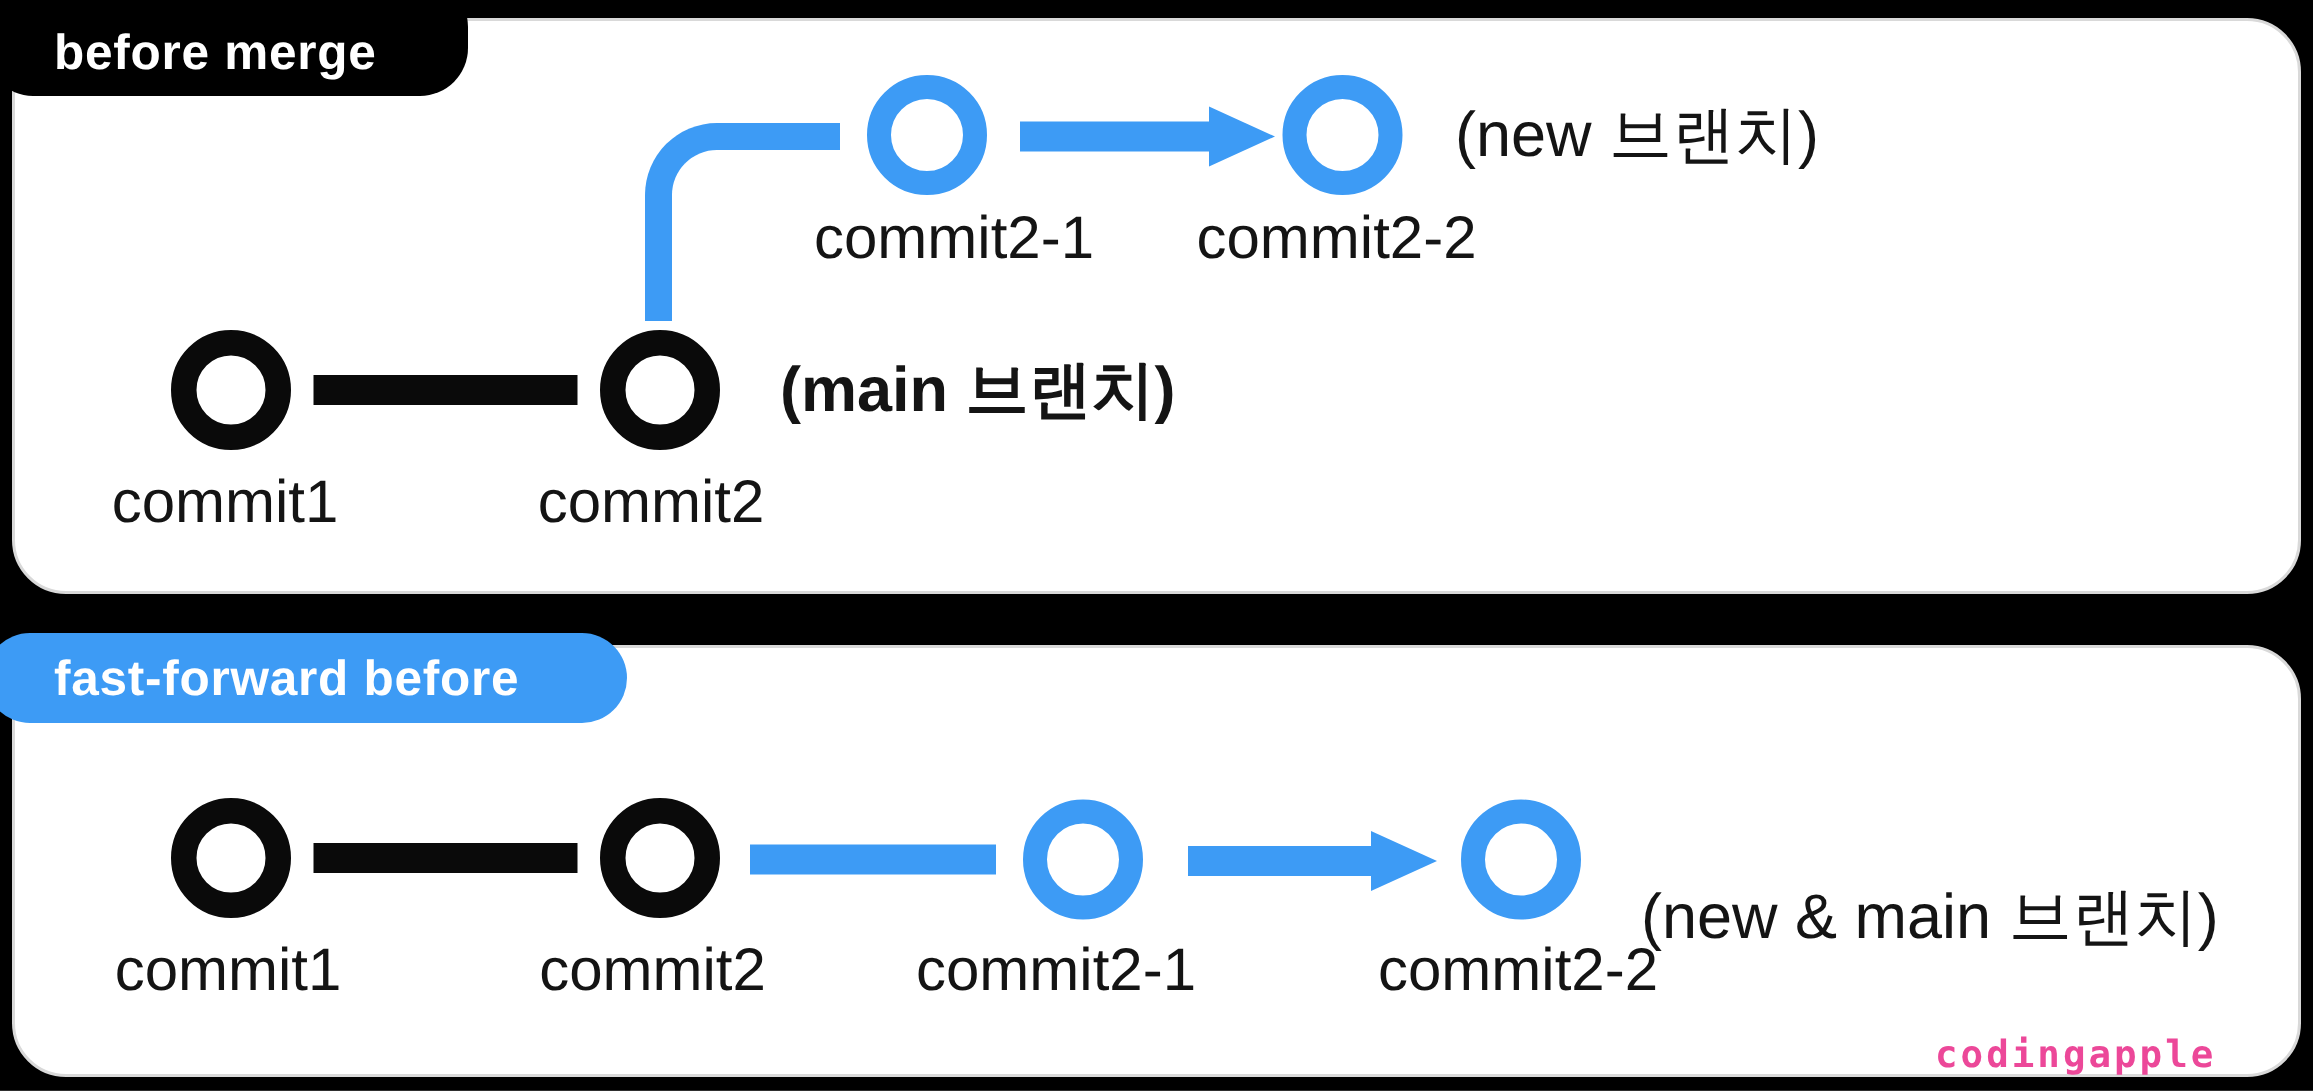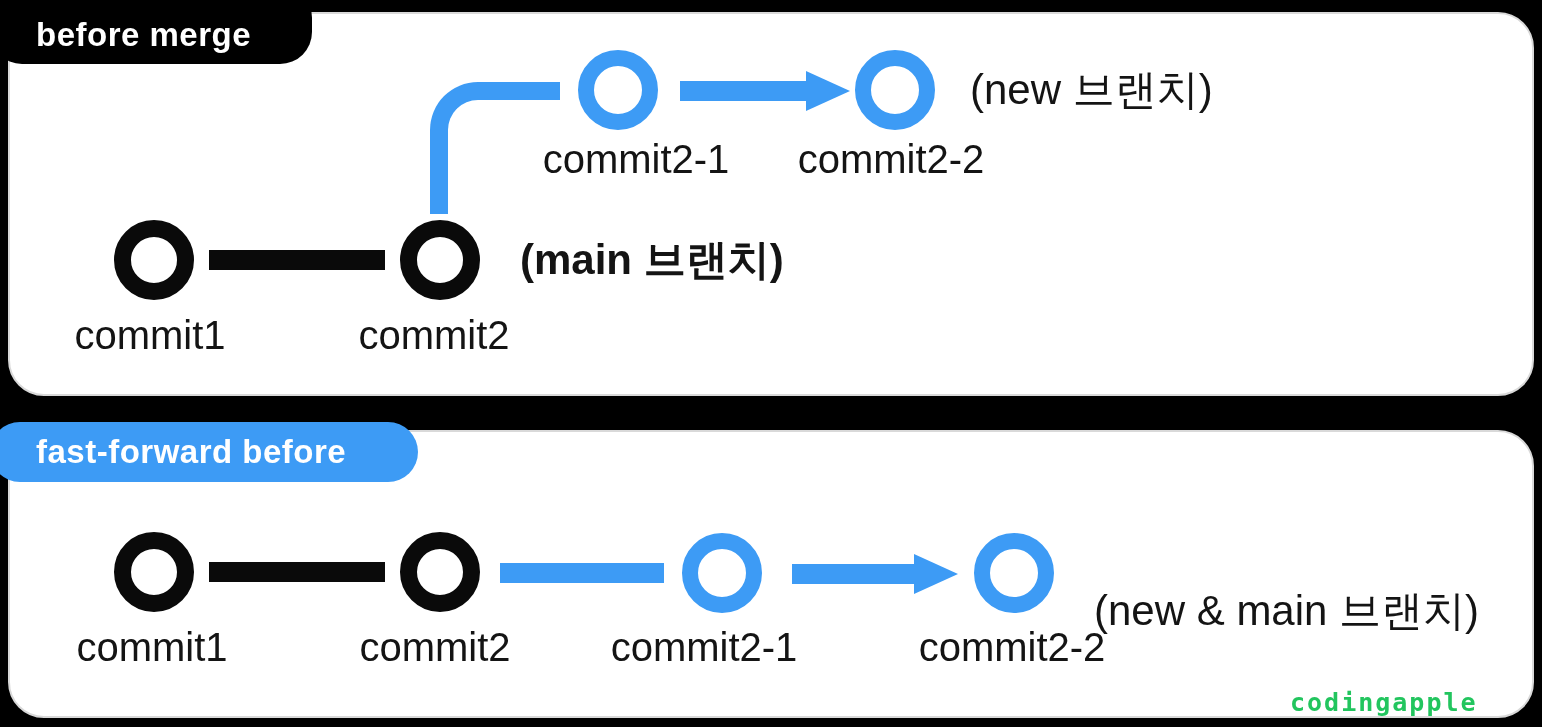--- a/index.html
+++ b/index.html
@@ -93,21 +93,21 @@
     line-height: 1;
     white-space: nowrap;
   }
   .watermark {
     position: absolute;
     left: 1290px; top: 688px;
     font-family: "DejaVu Sans Mono", "Liberation Mono", monospace;
     font-weight: bold;
     font-size: 25px;
     letter-spacing: 2px;
-    color: #22c55e;
+    color: #ec4899;
   }
 </style>
 </head>
 <body>
 
 <div class="stage">
 
   <div class="panel panel-before">
 
     <div class="l-connector" style="left:420px; top:68px;"></div>

